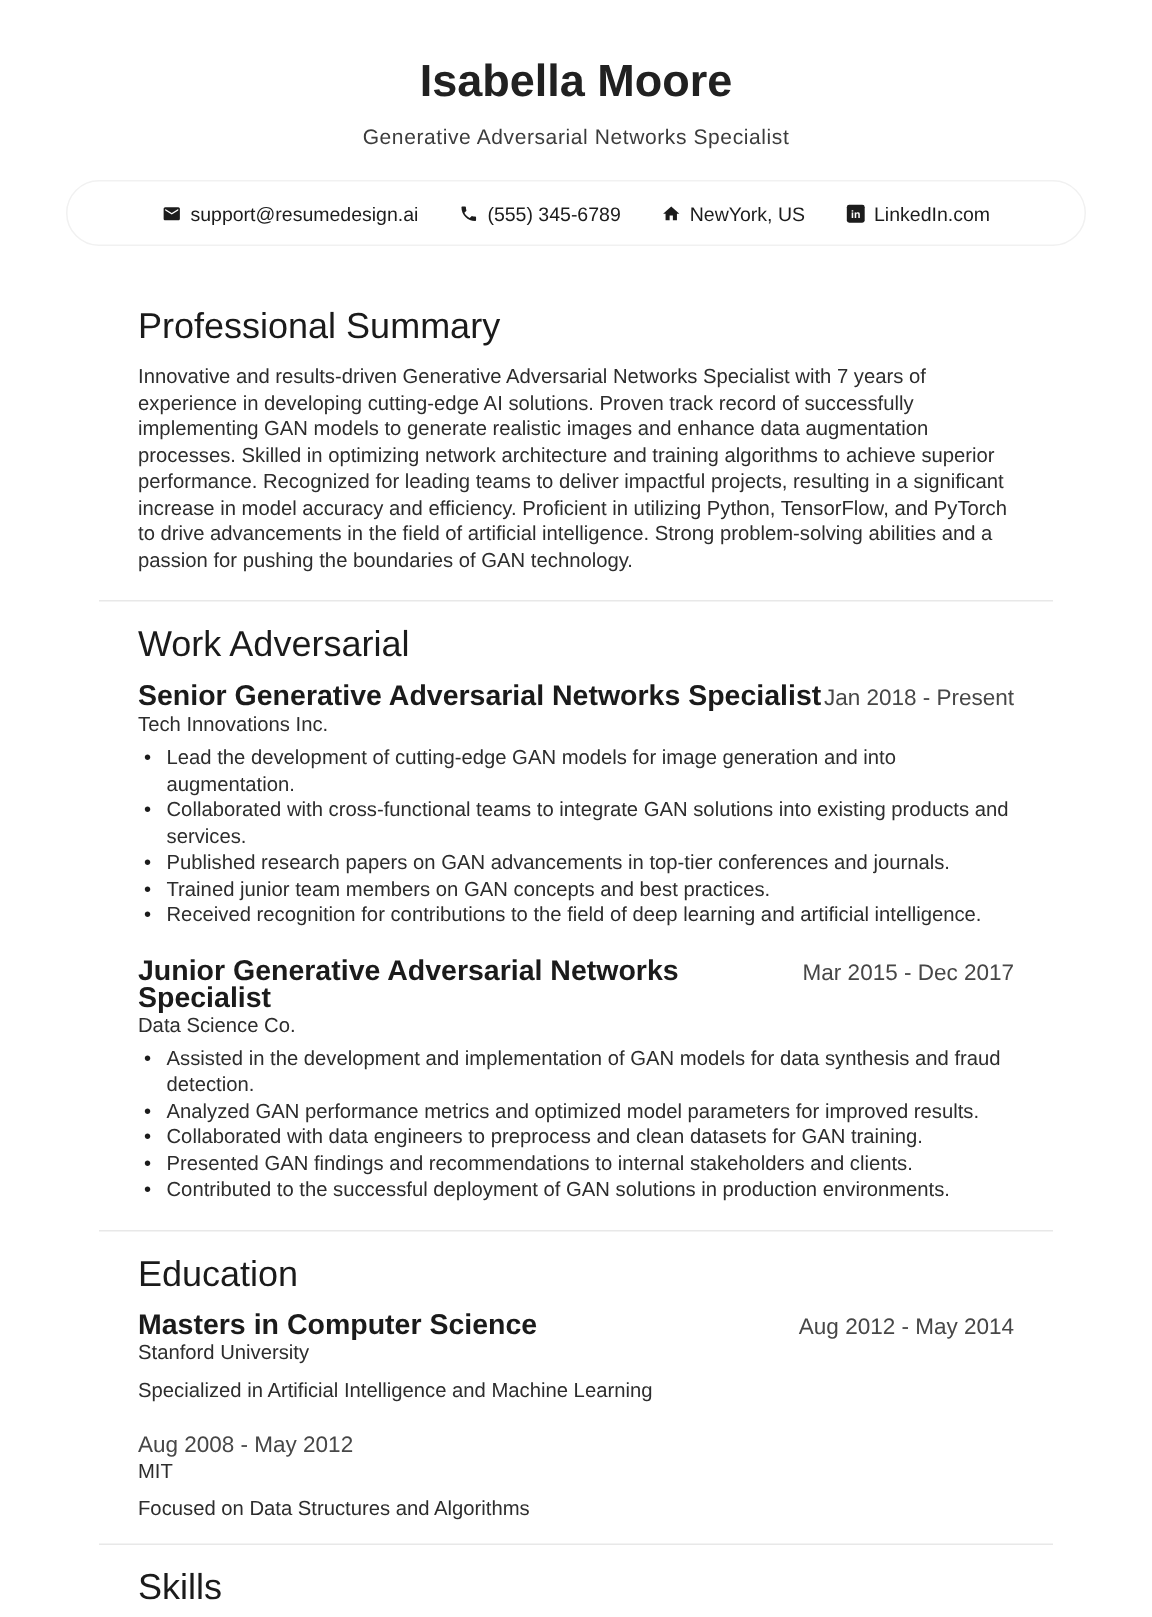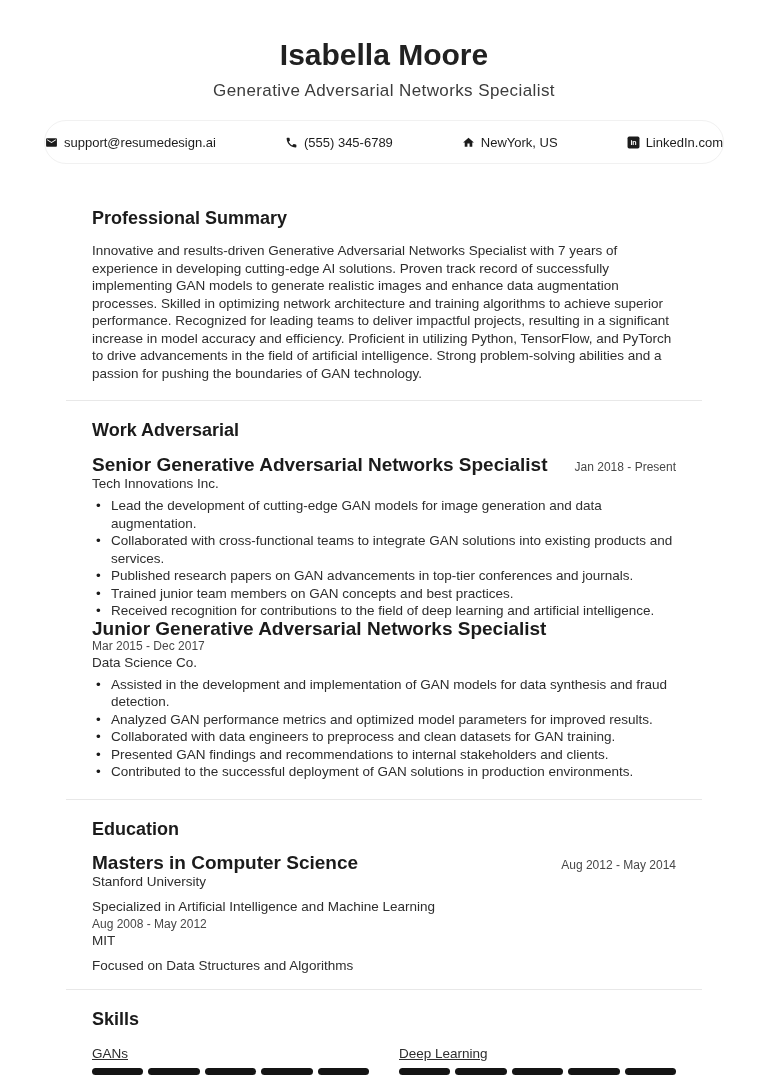--- a/index.html
+++ b/index.html
@@ -14,44 +14,44 @@
   *{box-sizing:border-box;}
   html,body{margin:0;padding:0;background:#fff;}
   .page{
     width:688px;min-height:1078px;margin:0 auto;background:#fff;
     font-family:"Liberation Sans",sans-serif;color:var(--text-body);
     overflow:hidden;
   }
   
   .header{padding-top:36px;text-align:center;}
   .name{margin:0;font-size:30px;line-height:38px;font-weight:700;color:#212121;}
-  .subtitle{margin-top:6px;font-size:17px;line-height:22px;color:#3c3c3c;letter-spacing:.4px;text-align:center;}
+  .subtitle{margin-top:6px;font-size:14px;line-height:22px;color:#3c3c3c;letter-spacing:.4px;text-align:center;}
   
   .contact-card{
     margin:18px 4px 0;height:44px;border:1px solid var(--card-border);
-    border-radius:24px;display:flex;align-items:center;justify-content:space-between;
+    border-radius:24px;display:flex;align-items:center;justify-content:center;
     gap:27px;background:#fff;
   }
   .contact-item{display:inline-flex;align-items:center;gap:6px;font-size:13px;color:#1c1c1c;}
   .cicon{display:inline-block;width:13px;height:13px;flex:0 0 auto;}
   
   .main{padding:0 52px;}
-  .section-heading{margin:0;font-size:18px;line-height:24px;font-weight:700;color:var(--text-primary);}
+  .section-heading{margin:0;font-size:24px;line-height:24px;font-weight:400;color:var(--text-primary);}
   .mt-summary{margin-top:42px;}
   .mt-after-divider{margin-top:17px;}
   .summary-text{margin:12px 0 0;font-size:13.5px;line-height:17.5px;color:var(--text-body);}
   .divider{border:none;border-top:1px solid var(--divider);margin:18px -26px 0 -26px;height:0;}
   .divider.tight{margin-top:14px;}
   
   .entry-head{display:flex;justify-content:space-between;align-items:baseline;}
   .entry-head.first{margin-top:14px;}
   .entry-head.mt13{margin-top:13px;}
-  .entry-head.next{margin-top:0;flex-direction:column;}
+  .entry-head.next{margin-top:20px;}
   .entry-title{font-size:19px;line-height:18px;font-weight:700;color:var(--text-primary);}
-  .entry-dates{font-size:12px;line-height:16px;color:var(--text-muted);white-space:nowrap;}
+  .entry-dates{font-size:15px;line-height:16px;color:var(--text-muted);white-space:nowrap;}
   .entry-sub{font-size:13.5px;line-height:18px;color:var(--text-body);}
   .entry-note{margin-top:7px;font-size:13.5px;line-height:18px;color:var(--text-body);}
   .bullets{margin:4px 0 0;padding:0;list-style:none;}
   .bullets li{position:relative;padding-left:19px;font-size:13.5px;line-height:17.5px;color:var(--text-body);}
   .bullets li::before{content:"\2022";position:absolute;left:4px;top:0;color:#1b1b1b;}
   
   .skills-grid{margin-top:14px;display:grid;grid-template-columns:1fr 1fr;column-gap:30px;row-gap:7px;text-decoration:underline;}
   .skill-label{font-size:13.5px;line-height:18px;color:var(--text-body);}
   .skill-bar{margin-top:5px;display:flex;gap:5px;height:7px;}
   .seg{flex:1 1 0;border-radius:3.5px;}
@@ -108,21 +108,21 @@
     <section>
       <h2 class="section-heading mt-after-divider">Work Adversarial</h2>
 
       <div>
         <div class="entry-head first">
           <span class="entry-title">Senior Generative Adversarial Networks Specialist</span>
           <span class="entry-dates">Jan 2018 - Present</span>
         </div>
         <div class="entry-sub">Tech Innovations Inc.</div>
         <ul class="bullets">
-          <li>Lead the development of cutting-edge GAN models for image generation and data augmentation.</li>
+          <li>Lead the development of cutting-edge GAN models for image generation and into augmentation.</li>
           <li>Collaborated with cross-functional teams to integrate GAN solutions into existing products and services.</li>
           <li>Published research papers on GAN advancements in top-tier conferences and journals.</li>
           <li>Trained junior team members on GAN concepts and best practices.</li>
           <li>Received recognition for contributions to the field of deep learning and artificial intelligence.</li>
         </ul>
       </div>
 
       <div>
         <div class="entry-head next">
           <span class="entry-title">Junior Generative Adversarial Networks Specialist</span>

